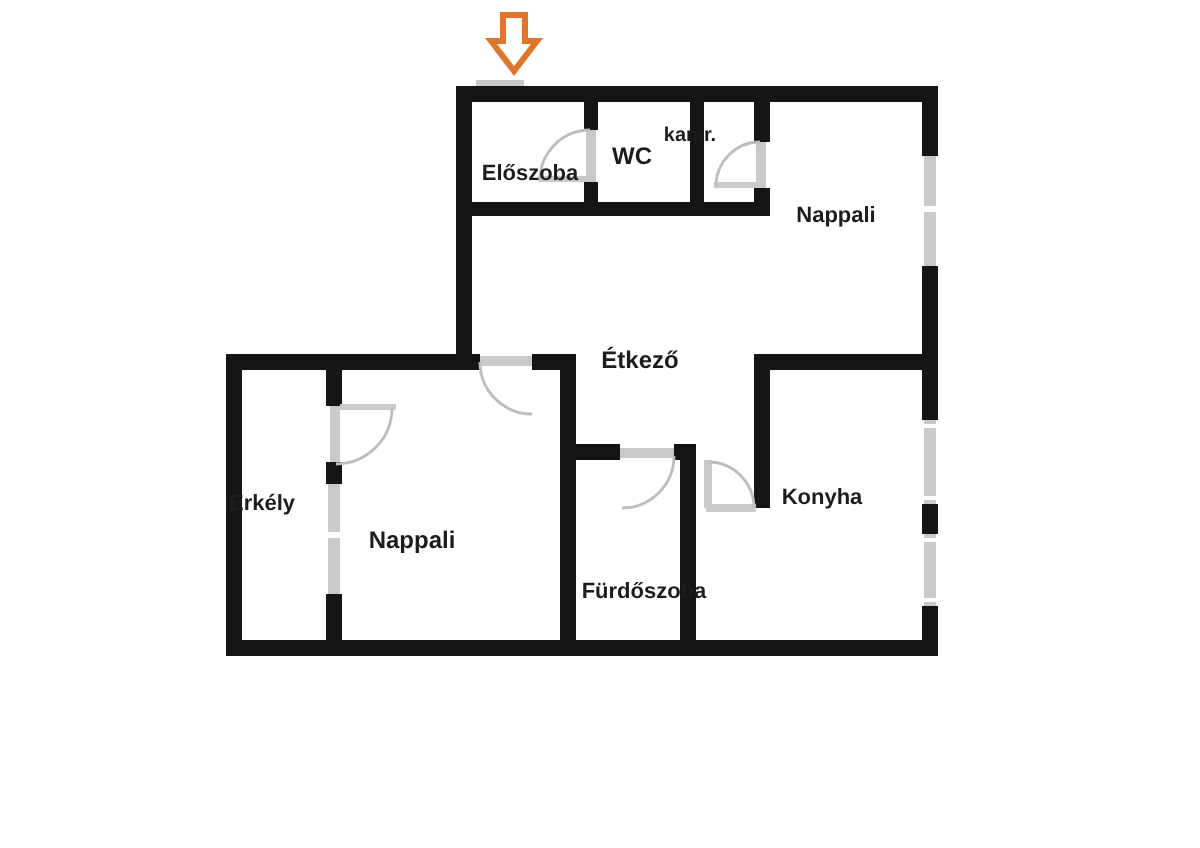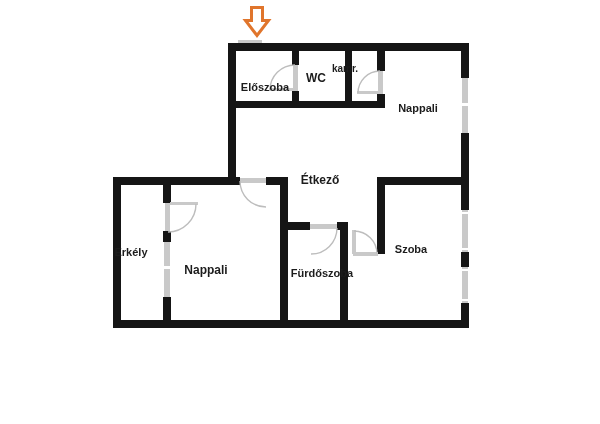--- a/index.html
+++ b/index.html
@@ -87,16 +87,16 @@
     <path d="M 251.5 7.5 L 262.5 7.5 L 262.5 20.5 L 268.5 20.5 L 257 35.5 L 245.5 20.5 L 251.5 20.5 Z" fill="#ffffff" stroke="#e0752c" stroke-width="3" stroke-linejoin="miter"></path>
   </svg>
 
   <div class="room-label fs11" style="left:265px;top:87px;">Előszoba</div>
   <div class="room-label fs12" style="left:316px;top:78px;">WC</div>
   <div class="room-label fs10" style="left:345px;top:68px;">kamr.</div>
   <div class="room-label fs11" style="left:418px;top:108px;">Nappali</div>
   <div class="room-label fs12" style="left:320px;top:148px;margin-top:32px;">Étkező</div>
   <div class="room-label fs11" style="left:131px;top:252px;">Erkély</div>
   <div class="room-label fs12" style="left:206px;top:270px;">Nappali</div>
-  <div class="room-label fs11" style="left:322px;top:273px;">Fürdőszoba</div>
-  <div class="room-label fs11" style="left:411px;top:249px;">Szoba</div>
+  <div class="room-label fs11" style="left:322px;top:296px;">Fürdőszoba</div>
+  <div class="room-label fs11" style="left:411px;top:249px;">Konyha</div>
 
 </div>
 
 </body></html>

